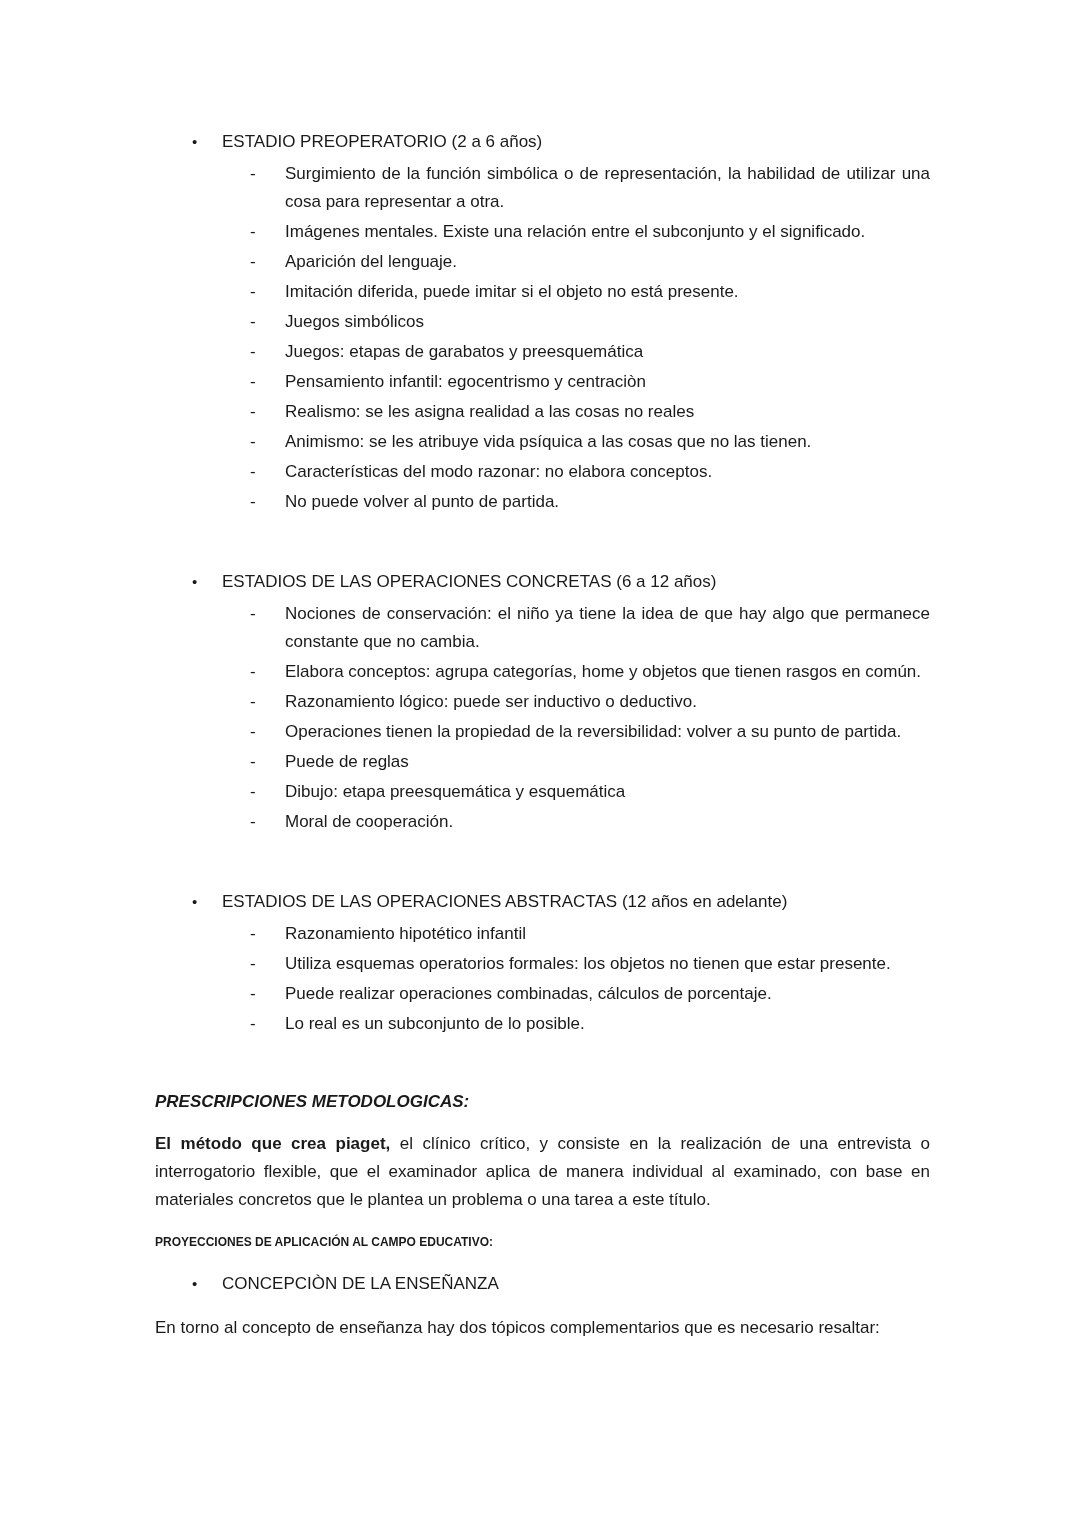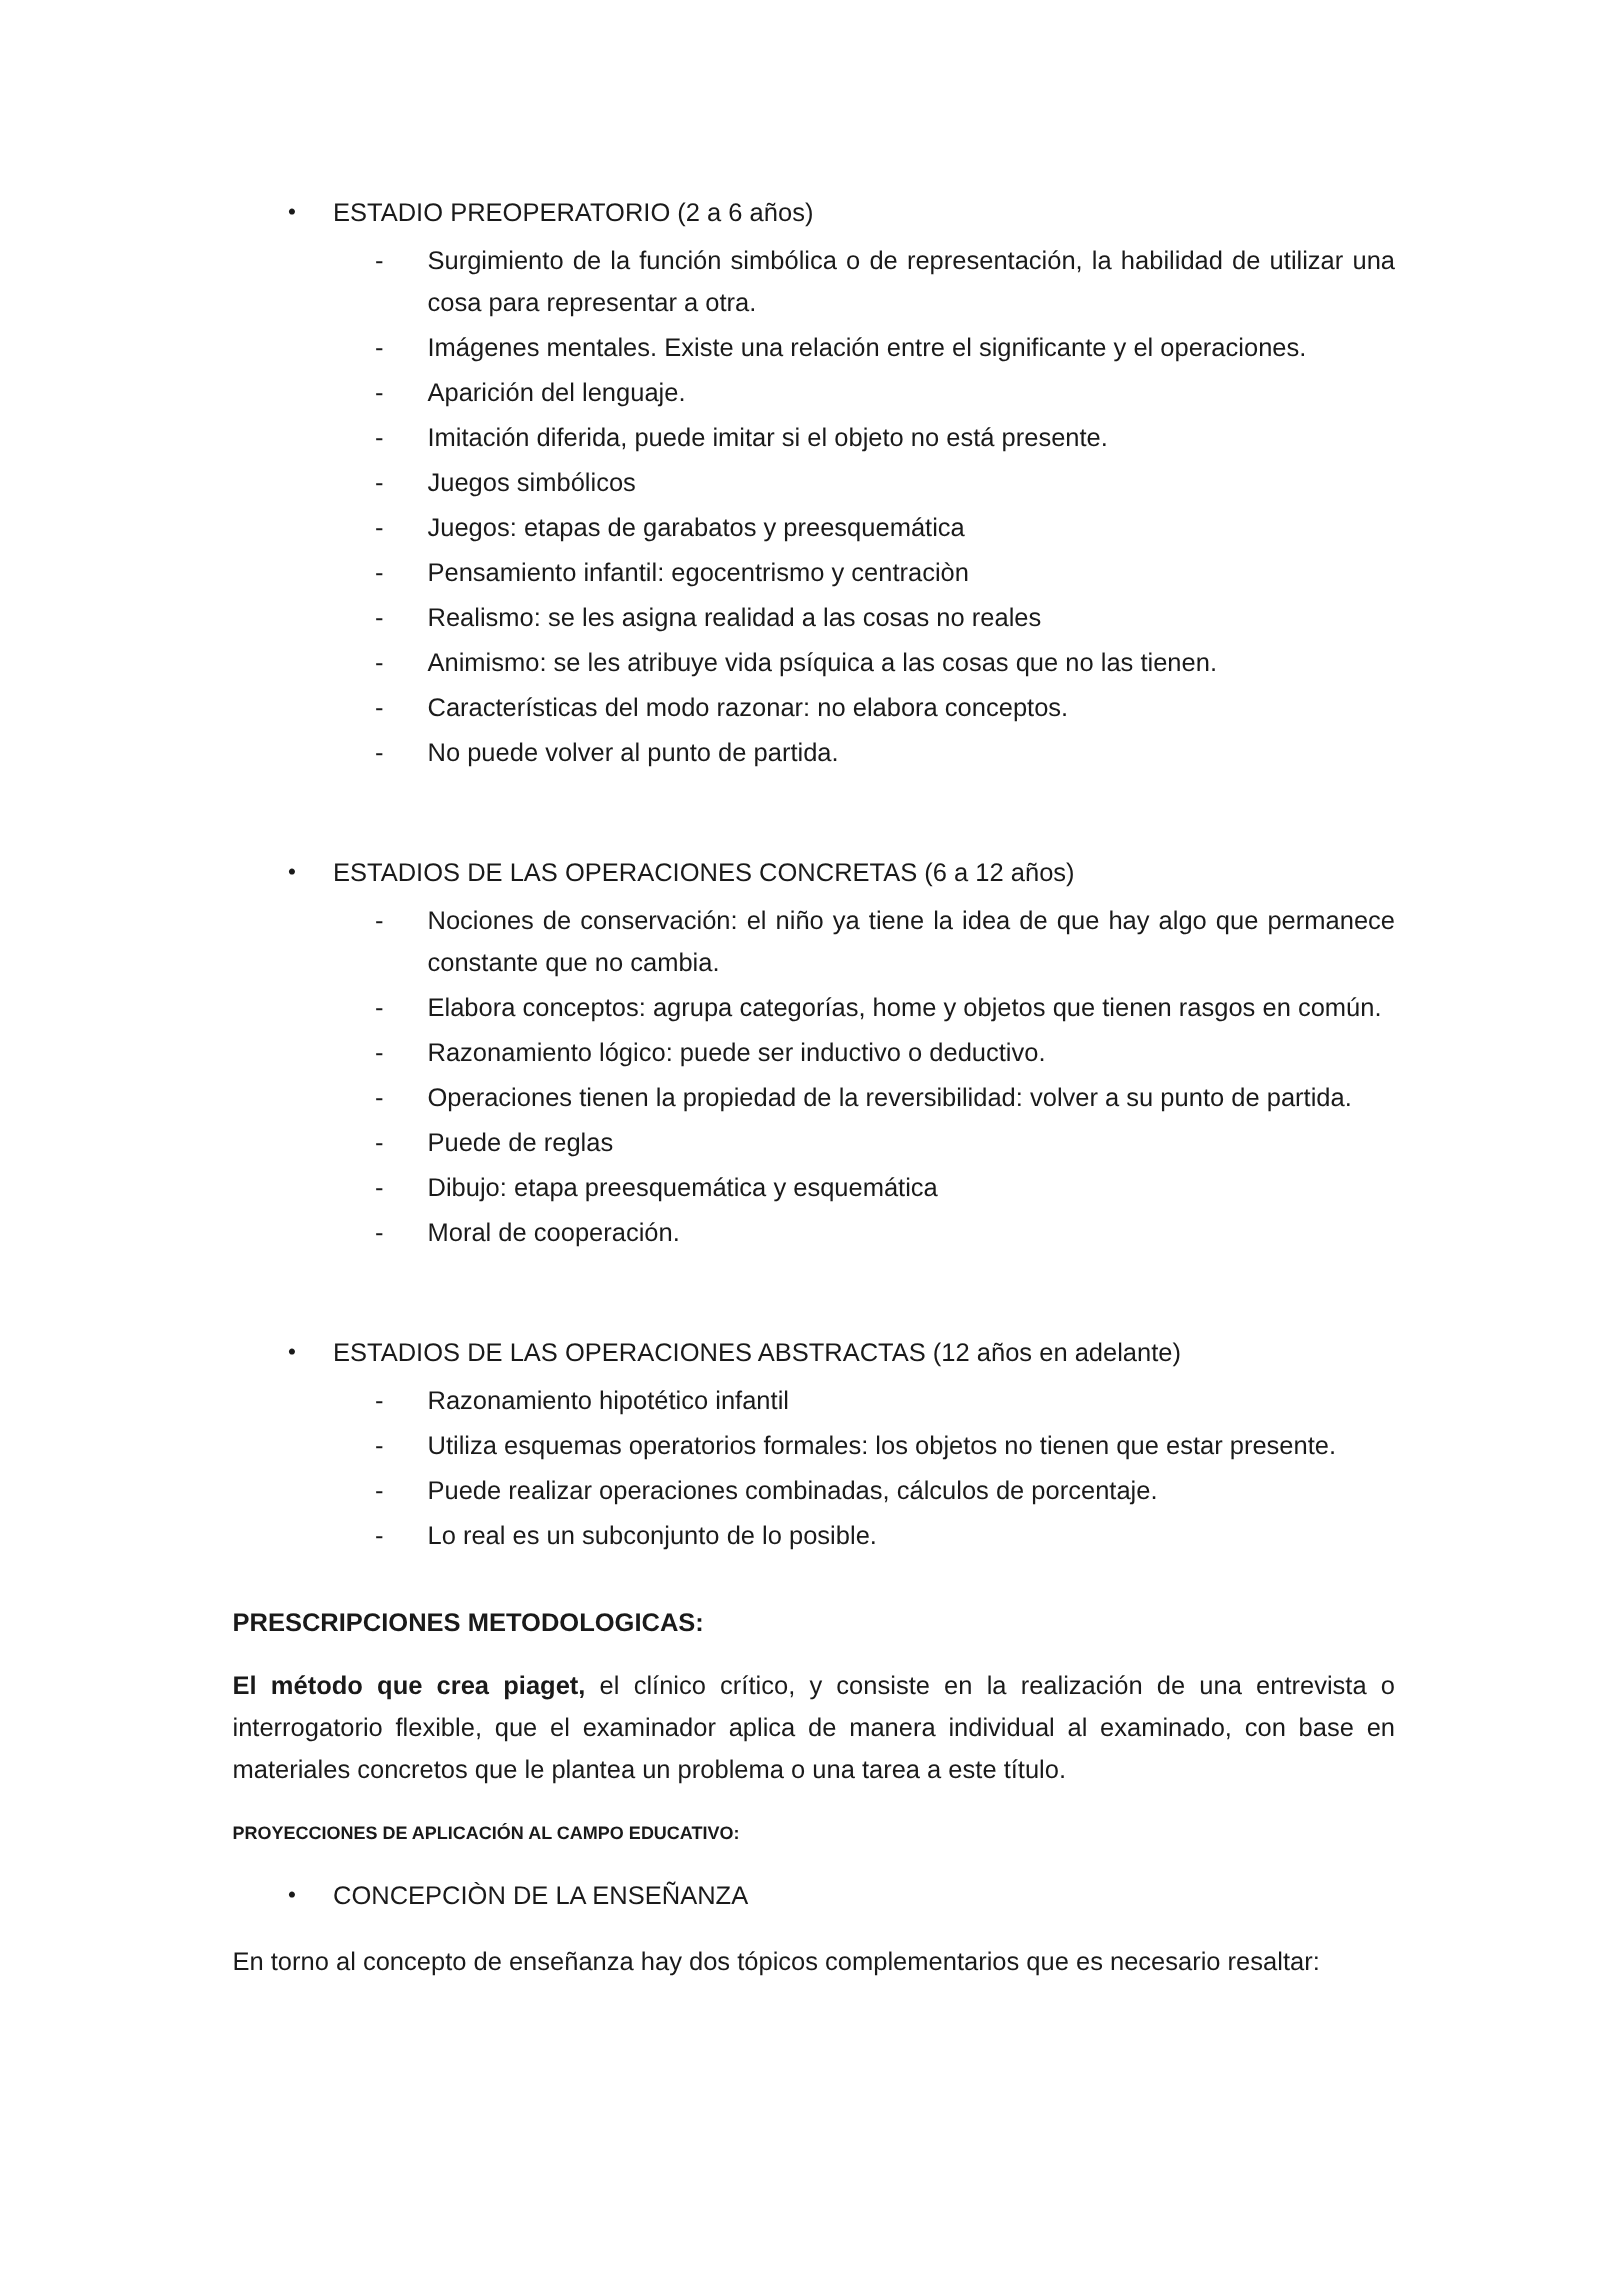--- a/index.html
+++ b/index.html
@@ -46,21 +46,21 @@
   }
   .dash-row .item-text {
     flex: 1 1 auto;
     text-align: justify;
   }
 
   .heading {
     font-weight: bold;
     margin: 0 0 14px 0;
   }
-  .heading.big-gap { margin-top: 30px; }
+  .heading.big-gap { margin-top: 50px; font-style: italic; }
   .heading.mid-gap { margin-top: 14px; }
 
   .paragraph {
     text-align: justify;
     margin: 0 0 14px 0;
   }
   .paragraph .lead-bold { font-weight: bold; }
 
   .single-bullet {
     margin: 14px 0 16px 0;
@@ -76,21 +76,21 @@
       <span class="marker">•</span>
       <span class="title-text">ESTADIO PREOPERATORIO (2 a 6 años)</span>
     </div>
     <div class="items">
       <div class="dash-row">
           <span class="marker">-</span>
           <span class="item-text">Surgimiento de la función simbólica o de representación, la habilidad de utilizar una cosa para representar a otra.</span>
         </div>
       <div class="dash-row">
           <span class="marker">-</span>
-          <span class="item-text">Imágenes mentales. Existe una relación entre el significante y el operaciones.</span>
+          <span class="item-text">Imágenes mentales. Existe una relación entre el subconjunto y el significado.</span>
         </div>
       <div class="dash-row">
           <span class="marker">-</span>
           <span class="item-text">Aparición del lenguaje.</span>
         </div>
       <div class="dash-row">
           <span class="marker">-</span>
           <span class="item-text">Imitación diferida, puede imitar si el objeto no está presente.</span>
         </div>
       <div class="dash-row">

